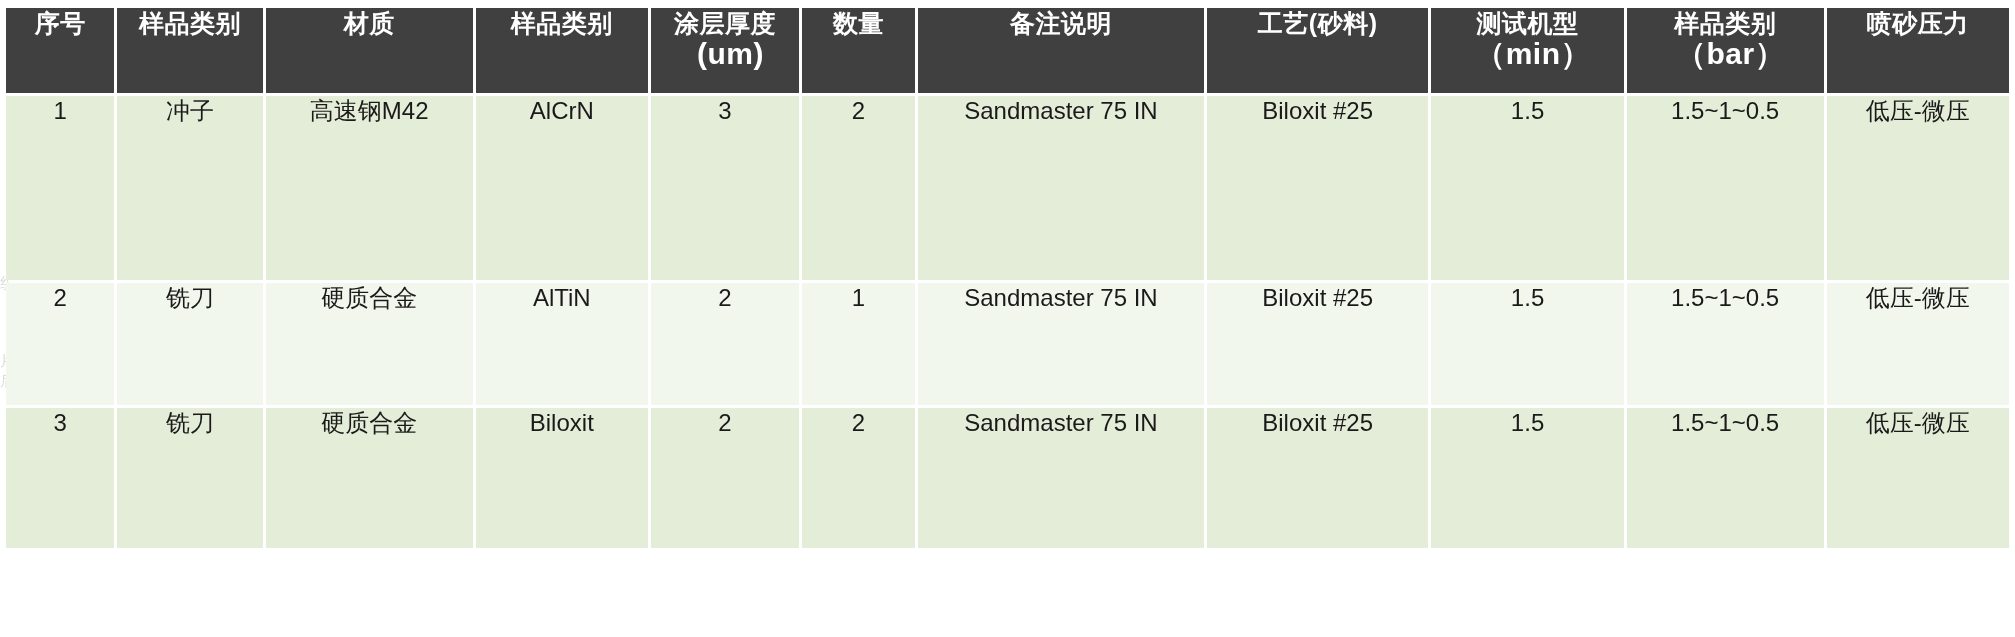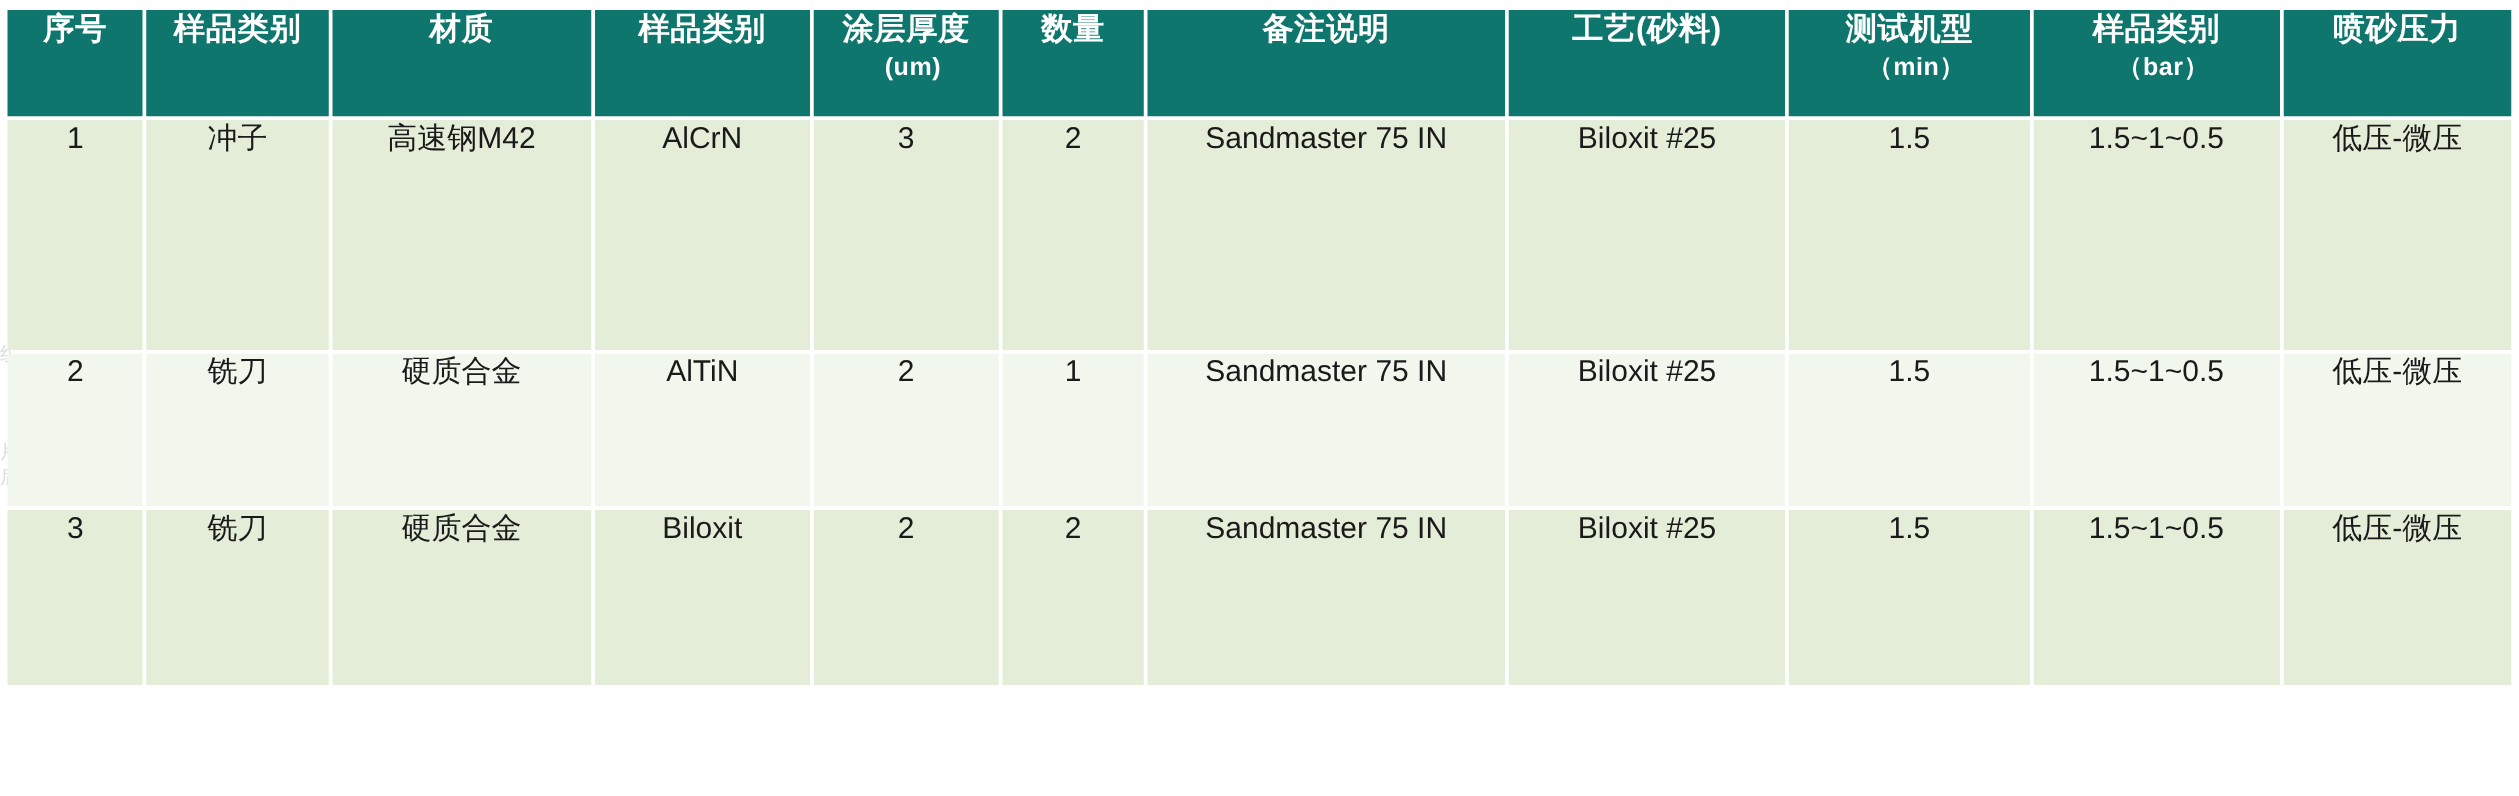--- a/index.html
+++ b/index.html
@@ -52,33 +52,33 @@
   table.spec-table th,
   table.spec-table td {
     padding: 0;
     margin: 0;
     text-align: center;
     vertical-align: top;
     border: 0;
   }
 
   thead th {
-    background: #0f766e;
+    background: #404040;
     color: #ffffff;
     font-weight: bold;
     font-size: 25px;
     line-height: 31px;
     height: 85px;
     padding-top: 9px;
     box-sizing: border-box;
     letter-spacing: 0.5px;
   }
   thead th .unit {
     display: block;
-    font-size: 20px;
+    font-size: 30px;
     line-height: 30px;
     font-weight: bold;
     margin-left: 11px;
   }
 
   tbody td {
     font-size: 24px;
     line-height: 30px;
     color: #1a1a1a;
     padding-top: 18px;

